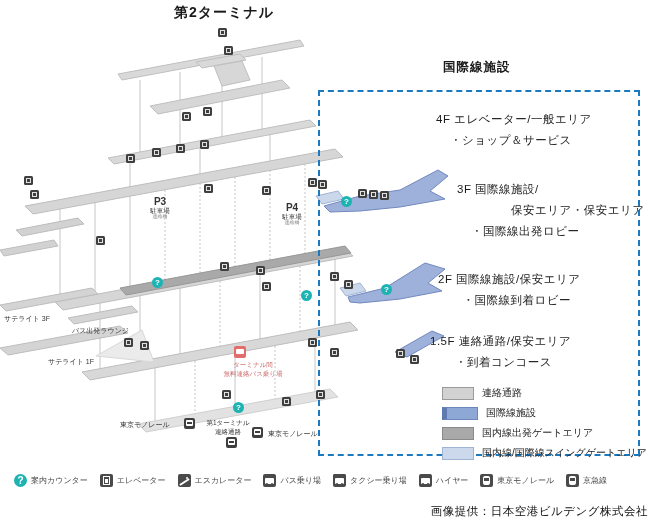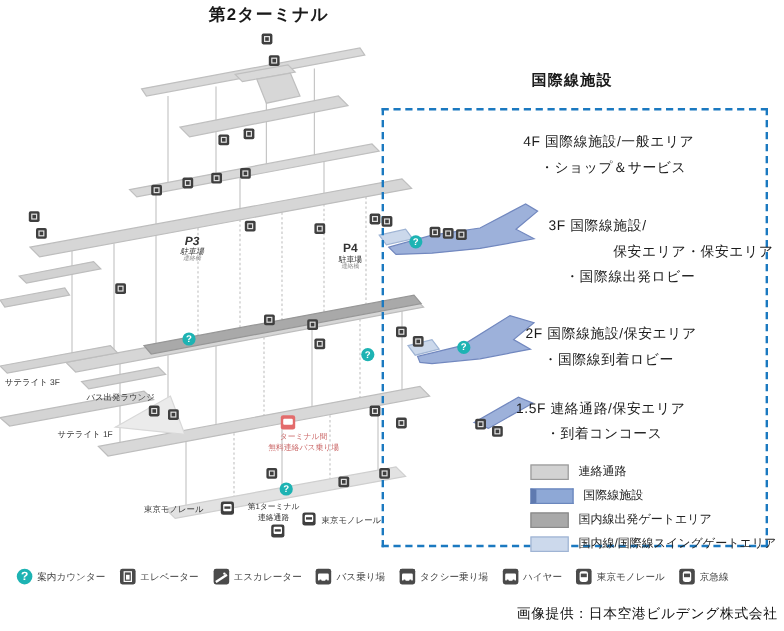--- a/index.html
+++ b/index.html
@@ -13,21 +13,21 @@
   #dashed-box{left:318px;top:90px;width:318px;height:362px;border:2px dashed #1b79c0;z-index:2;}
 
   .floor-block{z-index:4;font-size:11.5px;line-height:21px;color:#1c1c1c;letter-spacing:0.5px;}
   .floor-block div{white-space:nowrap;}
   #fb-4f{left:436px;top:109px;}
   #fb-4f .l1{padding-left:14px;}
   #fb-3f{left:438px;top:179px;margin-left:19px;}
   #fb-3f .l1{padding-left:54px;}
   #fb-3f .l2{padding-left:14px;}
   #fb-2f{left:438px;top:269px;}
-  #fb-2f .l1{padding-left:15px;}
+  #fb-2f .l1{padding-left:15px;text-align:center;}
   #fb-15f{left:430px;top:331px;}
   #fb-15f .l1{padding-left:25px;}
 
   #area-legend{left:442px;top:383px;z-index:4;}
   .al-row{display:flex;align-items:center;height:20px;}
   .al-swatch{width:30px;height:11px;border:1px solid #9a9a9a;background:#d2d2d2;flex:0 0 auto;}
   .sw-general{background:#d2d2d2;border-color:#9a9a9a;}
   .sw-intl{background:#8ea8d6;border-color:#6b87bd;border-left:5px solid #5f7ab0;}
   .sw-domestic{background:#a9a9a9;border-color:#8a8a8a;}
   .sw-swing{background:#ccd9ec;border-color:#9fb4d4;}
@@ -141,21 +141,21 @@
     <polygon points="0,348 120,326 128,333 8,355" fill="#d4d4d4" stroke="#bdbdbd"></polygon>
 
     <polygon points="138,424 330,389 338,397 146,432" fill="#e2e2e2" stroke="#cfcfcf"></polygon>
   </svg>
 
   <div class="abs" id="page-title">第2ターミナル</div>
   <div class="abs" id="intl-header">国際線施設</div>
   <div class="abs" id="dashed-box"></div>
 
   <div class="abs floor-block" id="fb-4f">
-    <div>4F 国際線施設/一般エリア</div>
+    <div>4F エレベーター/一般エリア</div>
     <div class="l1">・ショップ＆サービス</div>
   </div>
   <div class="abs floor-block" id="fb-3f">
     <div>3F 国際線施設/</div>
     <div class="l1">保安エリア・保安エリア</div>
     <div class="l2">・国際線出発ロビー</div>
   </div>
   <div class="abs floor-block" id="fb-2f">
     <div>2F 国際線施設/保安エリア</div>
     <div class="l1">・国際線到着ロビー</div>
@@ -177,21 +177,21 @@
     <div class="al-row">
       <span class="al-swatch sw-domestic"></span>
       <span class="al-label">国内線出発ゲートエリア</span>
     </div>
     <div class="al-row">
       <span class="al-swatch sw-swing"></span>
       <span class="al-label">国内線/国際線スイングゲートエリア</span>
     </div>
   </div>
 
-  <div class="map-label parking" style="left:140px;top:196px;font-style:italic;">
+  <div class="map-label parking" style="left:140px;top:196px;">
     <div class="pname">P3</div>
     <div class="psub">駐車場</div>
     <div class="pnote">連絡橋</div>
   </div>
   <div class="map-label parking" style="left:272px;top:202px;">
     <div class="pname">P4</div>
     <div class="psub">駐車場</div>
     <div class="pnote">連絡橋</div>
   </div>
   <div class="map-label" style="left:4px;top:314px;">サテライト 3F</div>

